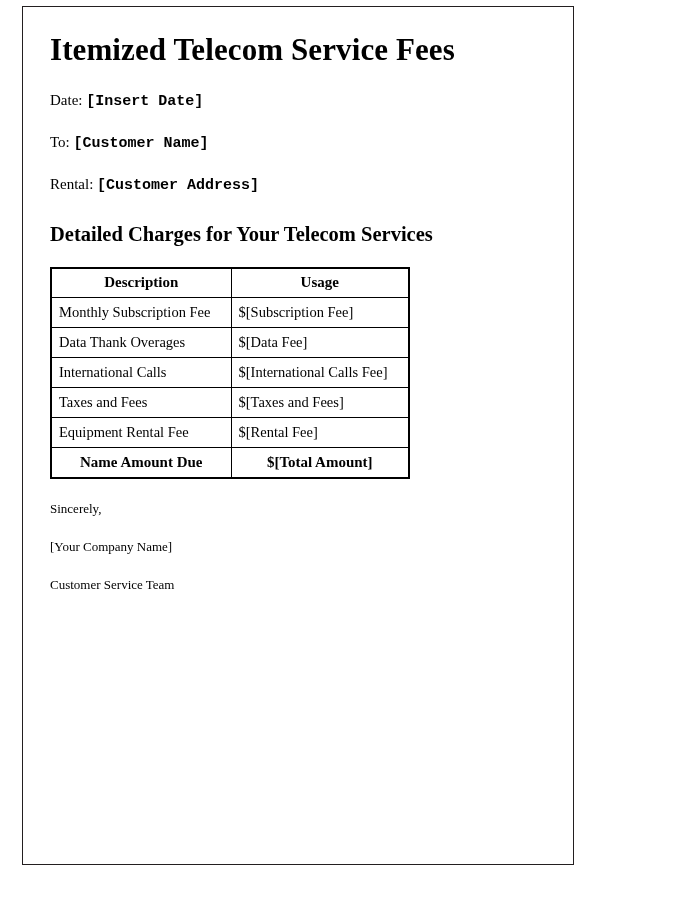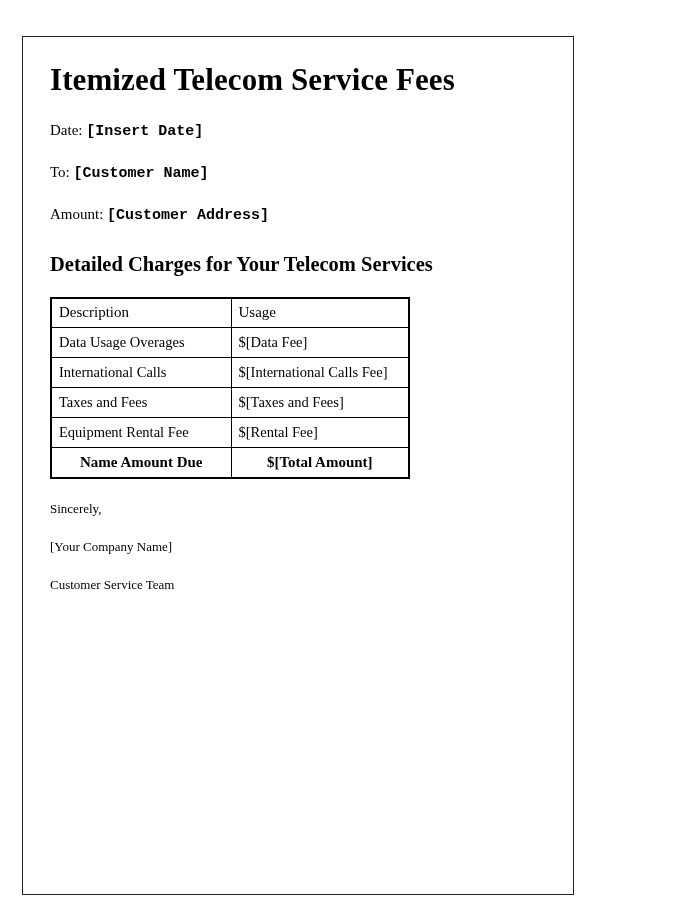--- a/index.html
+++ b/index.html
@@ -11,21 +11,21 @@
     width: 700px;
     height: 900px;
     font-family: "Liberation Serif", "DejaVu Serif", serif;
     color: #000000;
     overflow: hidden;
   }
 
   .page-sheet {
     position: absolute;
     left: 22px;
-    top: 36px;
+    top: 6px;
     width: 552px;
     height: 859px;
     border: 1px solid #231f20;
     background: #ffffff;
     box-sizing: border-box;
   }
 
   .page-inner {
     padding: 26px 26px 0 27px;
   }
@@ -73,22 +73,22 @@
     border: 1px solid #000000;
     font-size: 14.5px;
     padding: 5px 7px 6px 7px;
     line-height: 1.15;
     vertical-align: middle;
     box-sizing: border-box;
     height: 30px;
   }
 
   table.charges-table th {
-    font-weight: normal;
-    text-align: left;
+    font-weight: bold;
+    text-align: center;
     font-size: 15px;
     height: 29px;
   }
 
   table.charges-table td {
     font-weight: normal;
     text-align: left;
   }
 
   table.charges-table tr.total-row td {
@@ -123,40 +123,44 @@
       <span class="meta-label">Date:</span>
       <span class="meta-value">[Insert Date]</span>
     </p>
 
     <p class="meta-line">
       <span class="meta-label">To:</span>
       <span class="meta-value">[Customer Name]</span>
     </p>
 
     <p class="meta-line">
-      <span class="meta-label">Amount:</span>
+      <span class="meta-label">Rental:</span>
       <span class="meta-value">[Customer Address]</span>
     </p>
 
     <h2 class="section-heading">Detailed Charges for Your Telecom Services</h2>
 
     <table class="charges-table">
       <colgroup>
         <col class="col-desc">
         <col class="col-amt">
       </colgroup>
       <thead>
         <tr>
           <th>Description</th>
           <th>Usage</th>
         </tr>
       </thead>
       <tbody>
         <tr>
-          <td>Data Usage Overages</td>
+          <td>Monthly Subscription Fee</td>
+          <td>$[Subscription Fee]</td>
+        </tr>
+        <tr>
+          <td>Data Thank Overages</td>
           <td>$[Data Fee]</td>
         </tr>
         <tr>
           <td>International Calls</td>
           <td>$[International Calls Fee]</td>
         </tr>
         <tr>
           <td>Taxes and Fees</td>
           <td>$[Taxes and Fees]</td>
         </tr>

